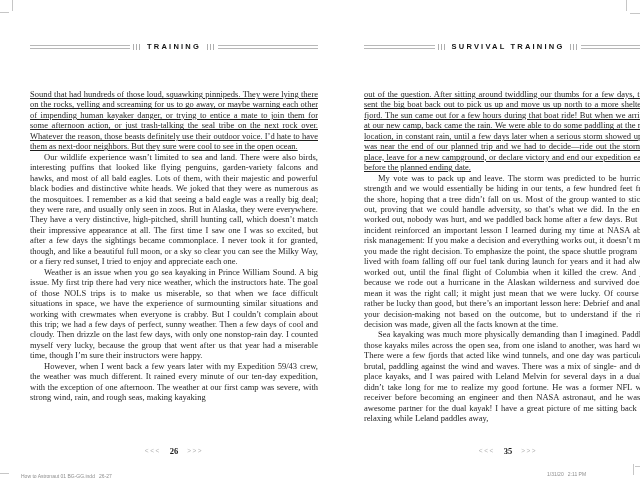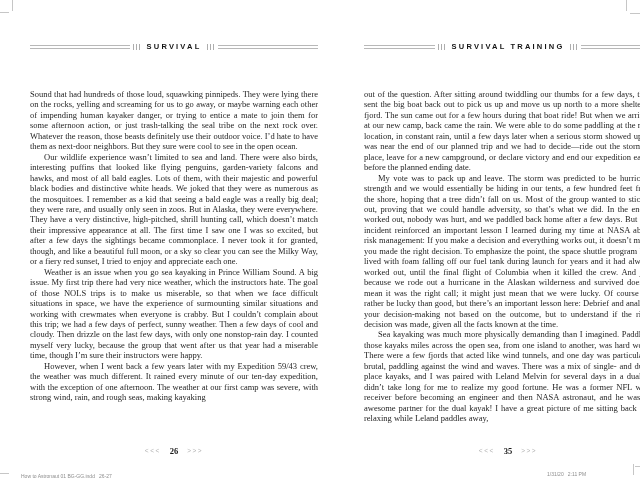--- a/index.html
+++ b/index.html
@@ -40,21 +40,21 @@
     font-weight:bold; font-size:7.5px; letter-spacing:2.2px;
     color:#141414; margin:0 3px; white-space:nowrap;
   }
 
   .body-text { position:absolute; top:53px; left:0; right:0; }
   .body-text p {
     font-size:8.5px; line-height:10.45px;
     text-align:justify; color:#1f1f1f;
     text-indent:14px;
   }
-  .body-text p:first-child { text-indent:0; }
+  .body-text p:first-child { text-indent:0;text-decoration:underline; }
 
   .folio {
     position:absolute; top:404px; left:0; right:0;
     text-align:center; white-space:nowrap;
   }
   .folio .chev {
     font-family:"Liberation Sans", sans-serif;
     font-size:6.5px; letter-spacing:1.5px; color:#b2b2b2;
     vertical-align:1px;
   }
@@ -81,21 +81,21 @@
   <div class="crop v" style="left:626px; top:0; height:11px;"></div>
   <div class="crop h" style="left:630px; top:13px; width:10px;"></div>
   <div class="crop h" style="left:0; top:473px; width:9px;"></div>
   <div class="crop v" style="left:633px; top:464px; height:11px;"></div>
   <div class="crop h" style="left:635px; top:466px; width:5px;"></div>
 
   <div class="page left">
     <div class="running-head">
       <span class="rule"></span>
       <span class="ticks"></span>
-      <span class="head-title">SURVIVAL</span>
+      <span class="head-title">TRAINING</span>
       <span class="ticks"></span>
       <span class="rule"></span>
     </div>
 
     <div class="body-text">
       <p>Sound that had hundreds of those loud, squawking pinnipeds. They were lying there on the rocks, yelling and screaming for us to go away, or maybe warning each other of impending human kayaker danger, or trying to entice a mate to join them for some afternoon action, or just trash-talking the seal tribe on the next rock over. Whatever the reason, those beasts definitely use their outdoor voice. I’d hate to have them as next-door neighbors. But they sure were cool to see in the open ocean.</p>
       <p>Our wildlife experience wasn’t limited to sea and land. There were also birds, interesting puffins that looked like flying penguins, garden-variety falcons and hawks, and most of all bald eagles. Lots of them, with their majestic and powerful black bodies and distinctive white heads. We joked that they were as numerous as the mosquitoes. I remember as a kid that seeing a bald eagle was a really big deal; they were rare, and usually only seen in zoos. But in Alaska, they were everywhere. They have a very distinctive, high-pitched, shrill hunting call, which doesn’t match their impressive appearance at all. The first time I saw one I was so excited, but after a few days the sightings became commonplace. I never took it for granted, though, and like a beautiful full moon, or a sky so clear you can see the Milky Way, or a fiery red sunset, I tried to enjoy and appreciate each one.</p>
       <p>Weather is an issue when you go sea kayaking in Prince William Sound. A big issue. My first trip there had very nice weather, which the instructors hate. The goal of those NOLS trips is to make us miserable, so that when we face difficult situations in space, we have the experience of surmounting similar situations and working with crewmates when everyone is crabby. But I couldn’t complain about this trip; we had a few days of perfect, sunny weather. Then a few days of cool and cloudy. Then drizzle on the last few days, with only one nonstop-rain day. I counted myself very lucky, because the group that went after us that year had a miserable time, though I’m sure their instructors were happy.</p>
       <p>However, when I went back a few years later with my Expedition 59/43 crew, the weather was much different. It rained every minute of our ten-day expedition, with the exception of one afternoon. The weather at our first camp was severe, with strong wind, rain, and rough seas, making kayaking</p>
     </div>

